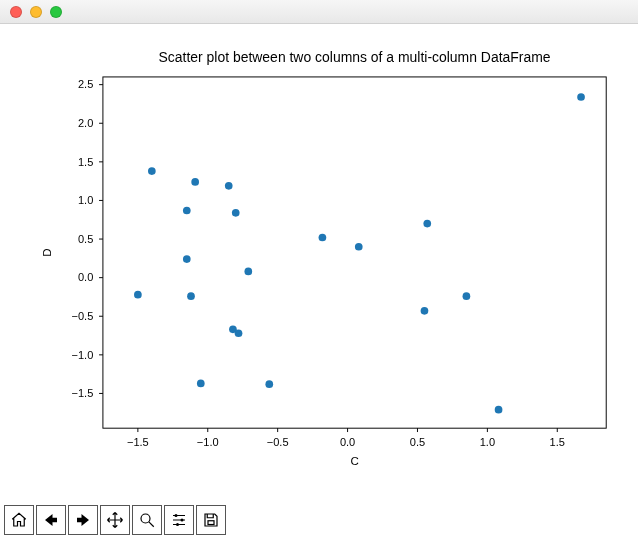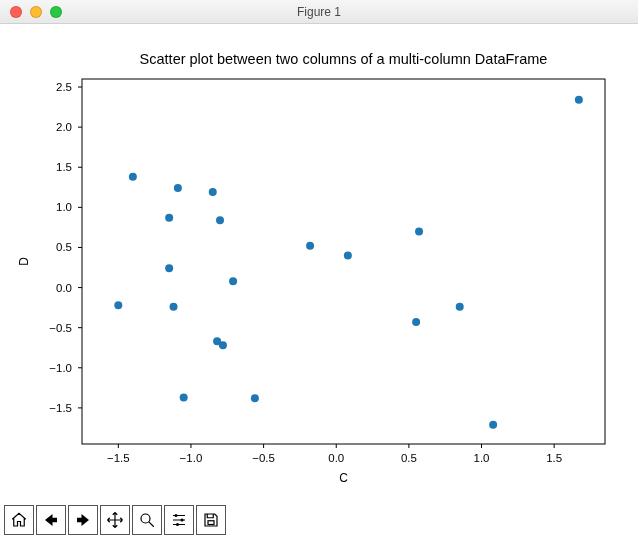--- a/index.html
+++ b/index.html
@@ -41,20 +41,21 @@
     position: absolute;
     left: 0; right: 0;
     text-align: center;
     font-size: 12px;
     color: #4a4a4a;
     pointer-events: none;
   }
   .plot-area {
     flex: 1;
     position: relative;
+    margin-left: 24px;
   }
   svg.chart {
     position: absolute;
     inset: 0;
   }
   .chart-title { font-size: 14.5px; fill: #000; }
   .tick-label  { font-size: 11.5px; fill: #000; }
   .axis-label  { font-size: 12px; fill: #000; }
   .axis-line   { stroke: #000; stroke-width: 1; fill: none; }
   .point       { fill: #1f77b4; }
@@ -82,21 +83,20 @@
 <body>
 
 <div class="window">
 
   <div class="titlebar">
     <div class="traffic-lights">
       <div class="tl tl-close"></div>
       <div class="tl tl-min"></div>
       <div class="tl tl-max"></div>
     </div>
-    <div class="title">Figure 1</div>
   </div>
 
   <div class="plot-area">
     <svg class="chart" id="chart-svg" viewBox="0 0 638 479">
         <rect x="82" y="55" width="523" height="365" class="axis-line"></rect>
         <text x="343.5" y="40" text-anchor="middle" class="chart-title">Scatter plot between two columns of a multi-column DataFrame</text>
         <line x1="118.31944444444444" y1="420" x2="118.31944444444444" y2="424" class="axis-line"></line>
         <text x="118.31944444444444" y="438" text-anchor="middle" class="tick-label">−1.5</text>
         <line x1="190.95833333333331" y1="420" x2="190.95833333333331" y2="424" class="axis-line"></line>
         <text x="190.95833333333331" y="438" text-anchor="middle" class="tick-label">−1.0</text>

